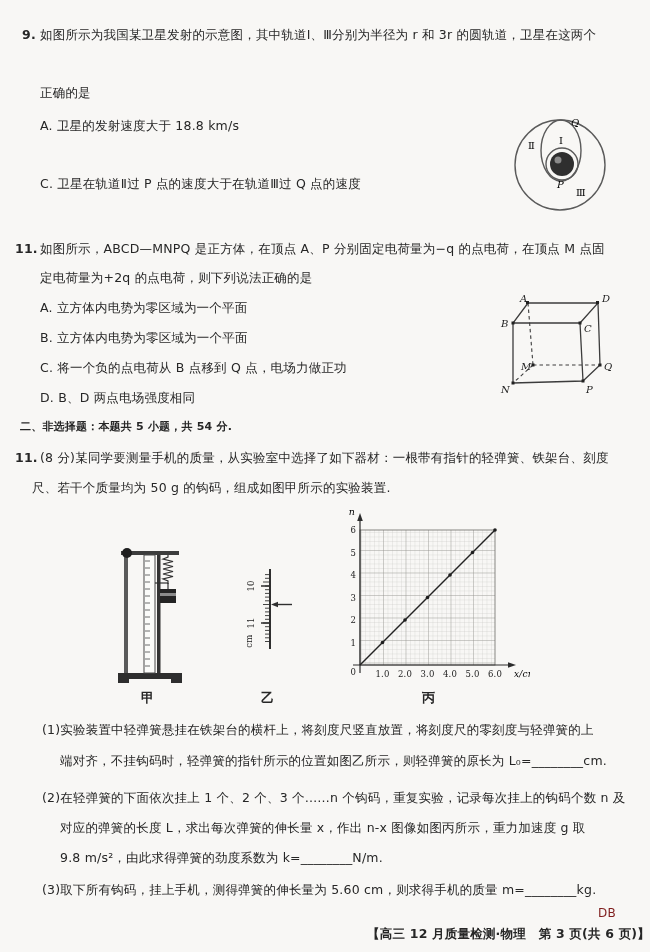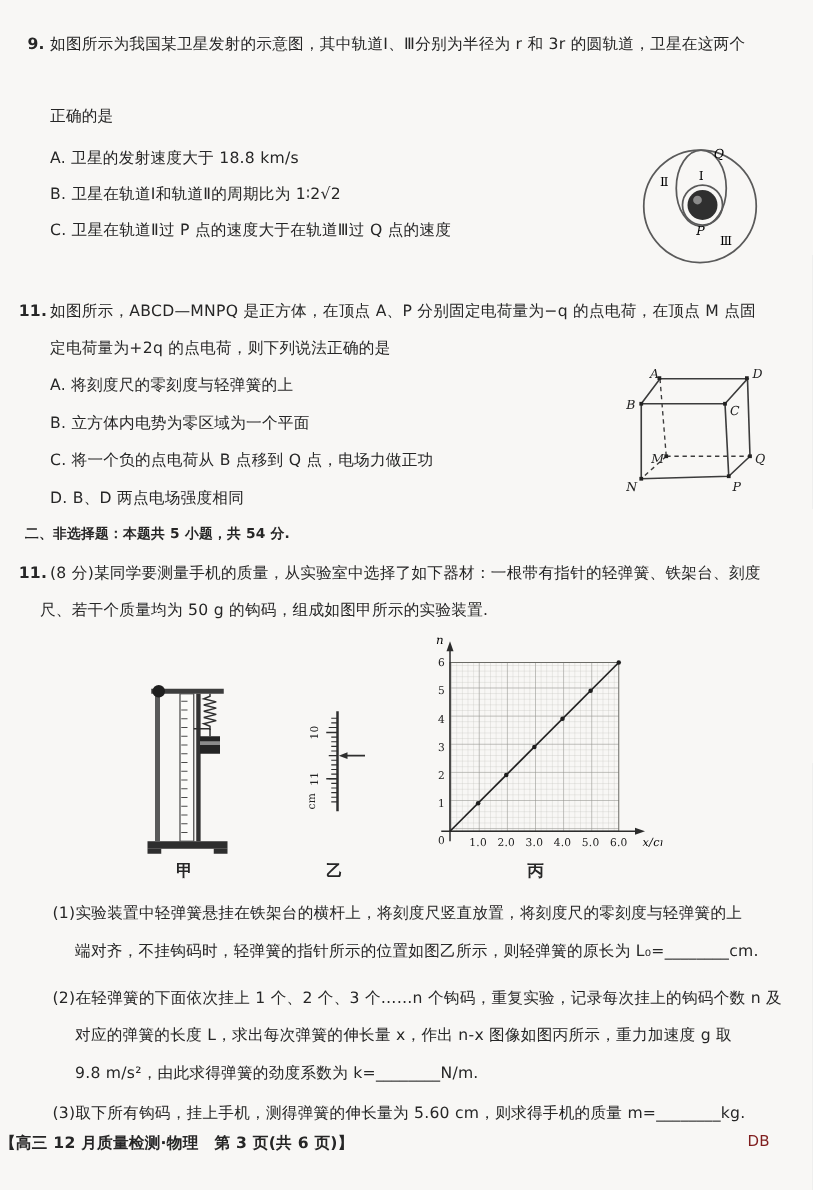--- a/index.html
+++ b/index.html
@@ -6,36 +6,35 @@
   .page{
     position:relative;width:650px;height:952px;margin:0 auto;
     background:#f8f7f5;overflow:hidden;
     font-family:"DejaVu Sans","Liberation Sans",sans-serif;
     color:#262626;
   }
   .abs{position:absolute;white-space:nowrap;font-size:12.5px;line-height:1.25;letter-spacing:0.2px;}
   .qnum{font-weight:600;}
   .sechead{font-weight:700;font-size:11px;}
   .figlabel{font-size:13px;font-weight:600;}
-  .footer{font-weight:700;text-align:left;width:650px;left:0;}
+  .footer{font-weight:700;text-align:right;width:650px;left:0;margin-top:20px;}
   .code{font-size:12px;color:#7f1d1d;}
   svg{display:block;}
   svg text{font-family:"DejaVu Serif","Liberation Serif",serif;}
   .svglabel{font-style:italic;}
 </style>
 </head>
 <body>
 
 <div class="page">
 
   <div class="abs qnum" style="left:22px;top:27px">9.</div>
   <div class="abs" style="left:40px;top:27px">如图所示为我国某卫星发射的示意图，其中轨道Ⅰ、Ⅲ分别为半径为 r 和 3r 的圆轨道，卫星在这两个</div>
   <div class="abs" style="left:40px;top:85px">正确的是</div>
   <div class="abs" style="left:40px;top:118px">A. 卫星的发射速度大于 18.8 km/s</div>
-  <div class="abs" style="left:40px;top:147px">B. 卫星在轨道Ⅰ和轨道Ⅱ的周期比为 1∶2√2</div>
   <div class="abs" style="left:40px;top:176px">C. 卫星在轨道Ⅱ过 P 点的速度大于在轨道Ⅲ过 Q 点的速度</div>
 
   <div class="abs" style="left:512px;top:112px">
     <svg width="104" height="108" viewBox="0 0 104 108">
       <g stroke="#5a5a5a" fill="none" stroke-width="1.4">
         <circle cx="48" cy="53" r="45"></circle>
         <ellipse cx="49" cy="38.5" rx="20" ry="30.5"></ellipse>
         <circle cx="50" cy="52" r="16"></circle>
       </g>
       <circle cx="50" cy="52" r="12" fill="#2f2f2f"></circle>
@@ -44,21 +43,21 @@
       <text x="47" y="32" font-size="10">Ⅰ</text>
       <text x="16" y="37" font-size="10">Ⅱ</text>
       <text class="svglabel" x="45" y="76" font-size="10">P</text>
       <text x="64" y="84" font-size="10">Ⅲ</text>
     </svg>
   </div>
 
   <div class="abs qnum" style="left:15px;top:241px">11.</div>
   <div class="abs" style="left:40px;top:241px">如图所示，ABCD—MNPQ 是正方体，在顶点 A、P 分别固定电荷量为−q 的点电荷，在顶点 M 点固</div>
   <div class="abs" style="left:40px;top:270px">定电荷量为+2q 的点电荷，则下列说法正确的是</div>
-  <div class="abs" style="left:40px;top:300px">A. 将刻度尺的零刻度与轻弹簧的上</div>
+  <div class="abs" style="left:40px;top:300px">A. 立方体内电势为零区域为一个平面</div>
   <div class="abs" style="left:40px;top:330px">B. 立方体内电势为零区域为一个平面</div>
   <div class="abs" style="left:40px;top:360px">C. 将一个负的点电荷从 B 点移到 Q 点，电场力做正功</div>
   <div class="abs" style="left:40px;top:390px">D. B、D 两点电场强度相同</div>
 
   <div class="abs" style="left:498px;top:292px">
     <svg width="120" height="108" viewBox="0 0 120 108">
       <g stroke="#3c3c3c" stroke-width="1.3" fill="none">
         <path d="M30,11 L100,11 L82,31 L15,31 Z M15,31 L15,91 L85,89 L82,31 M100,11 L102,73 L85,89"></path>
       </g>
       <g stroke="#3c3c3c" stroke-width="1.1" fill="none" stroke-dasharray="3.5,3">

